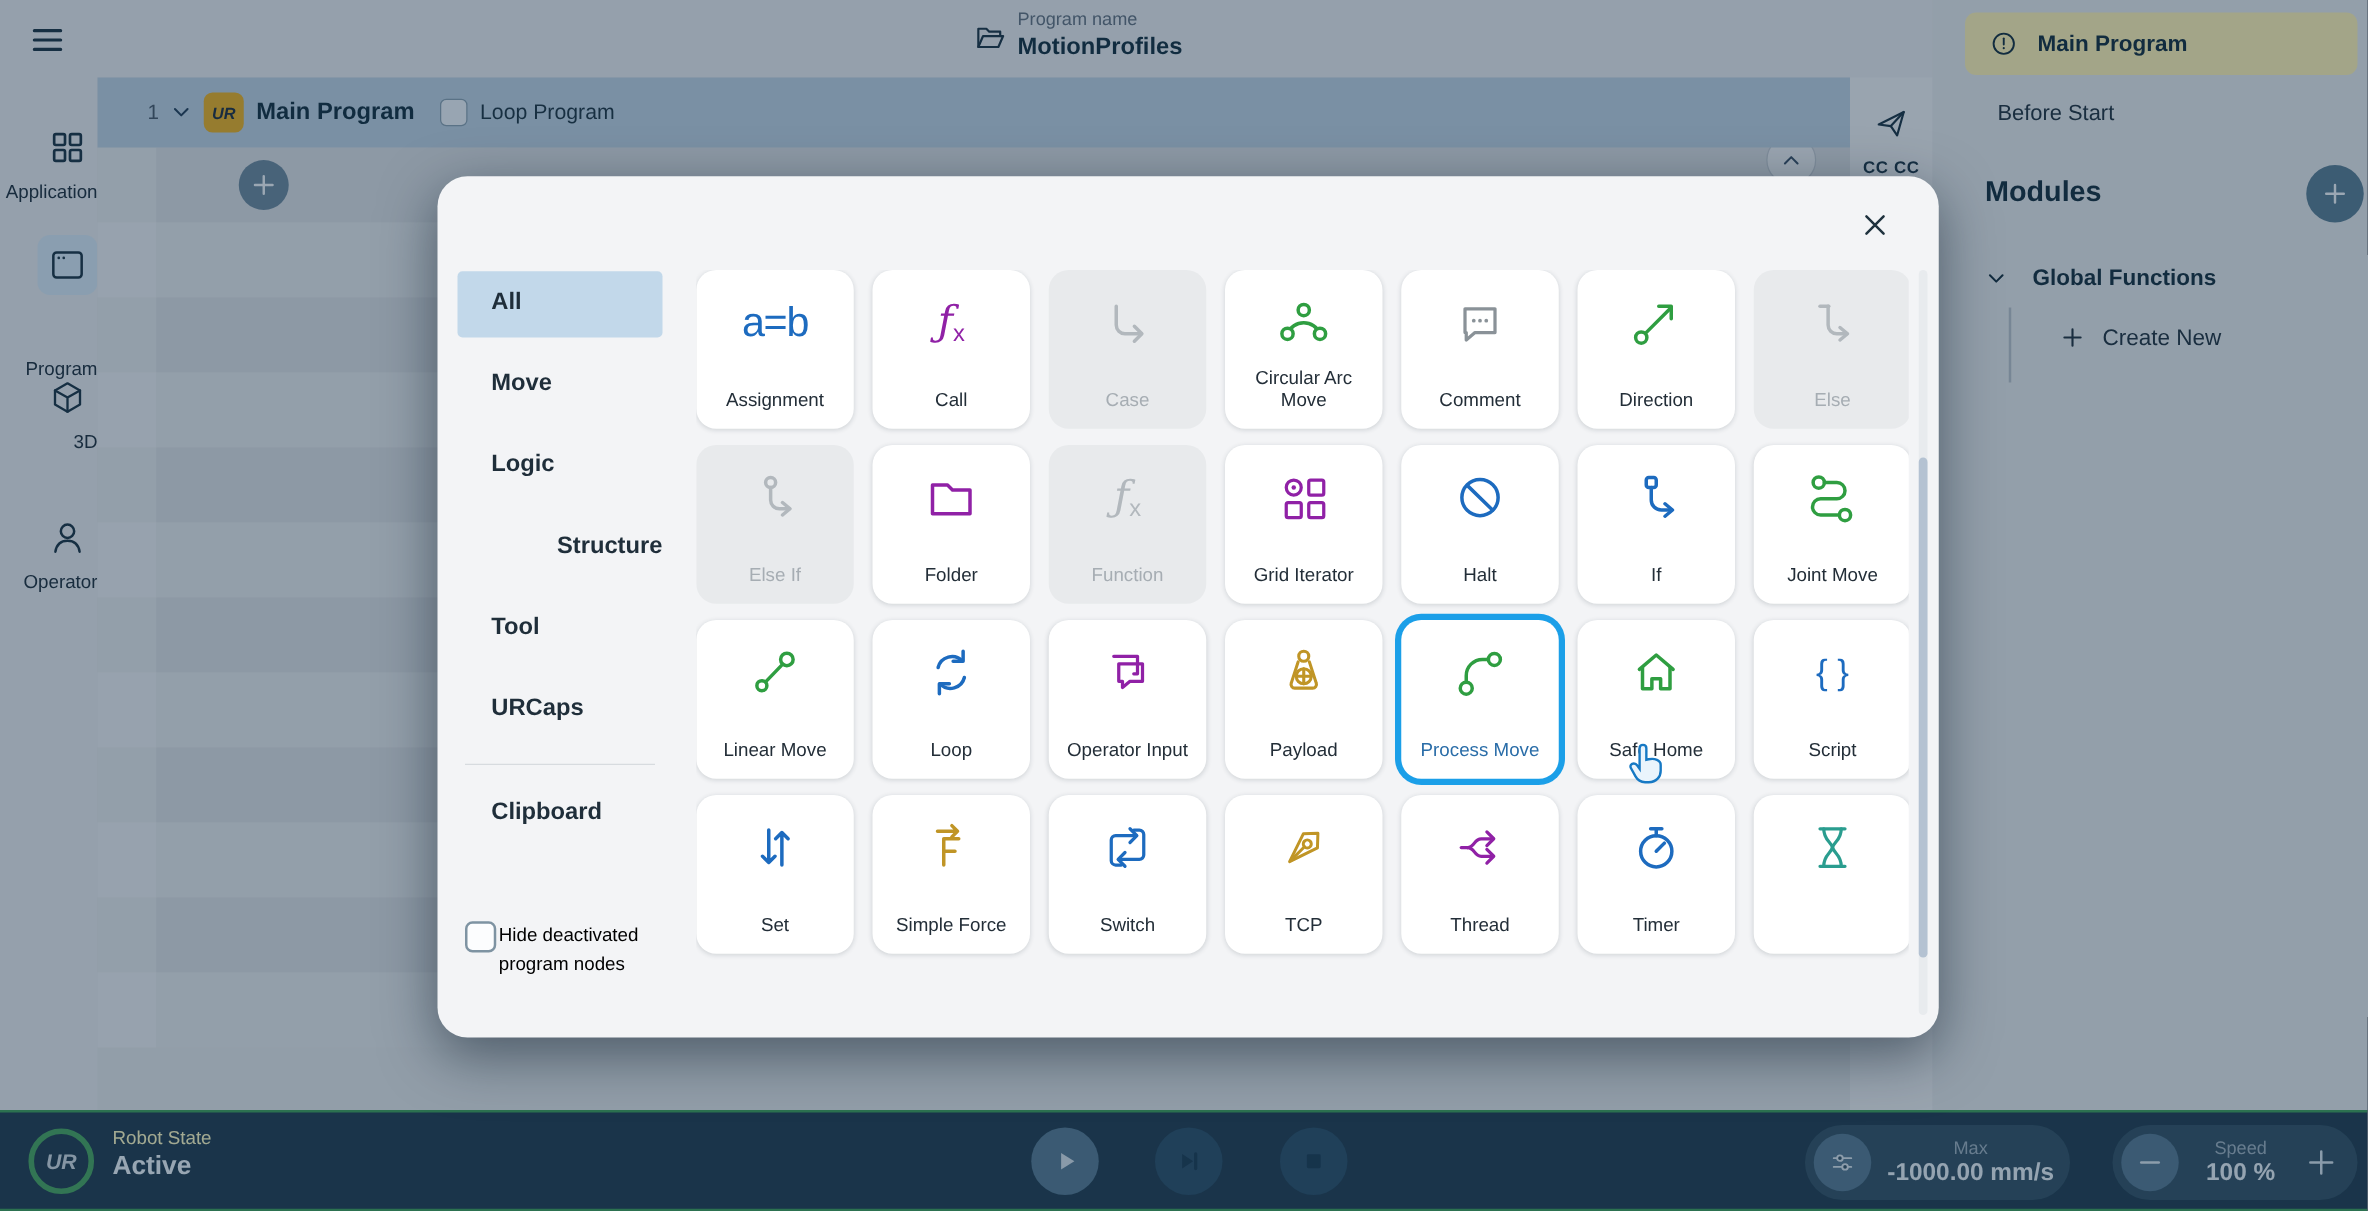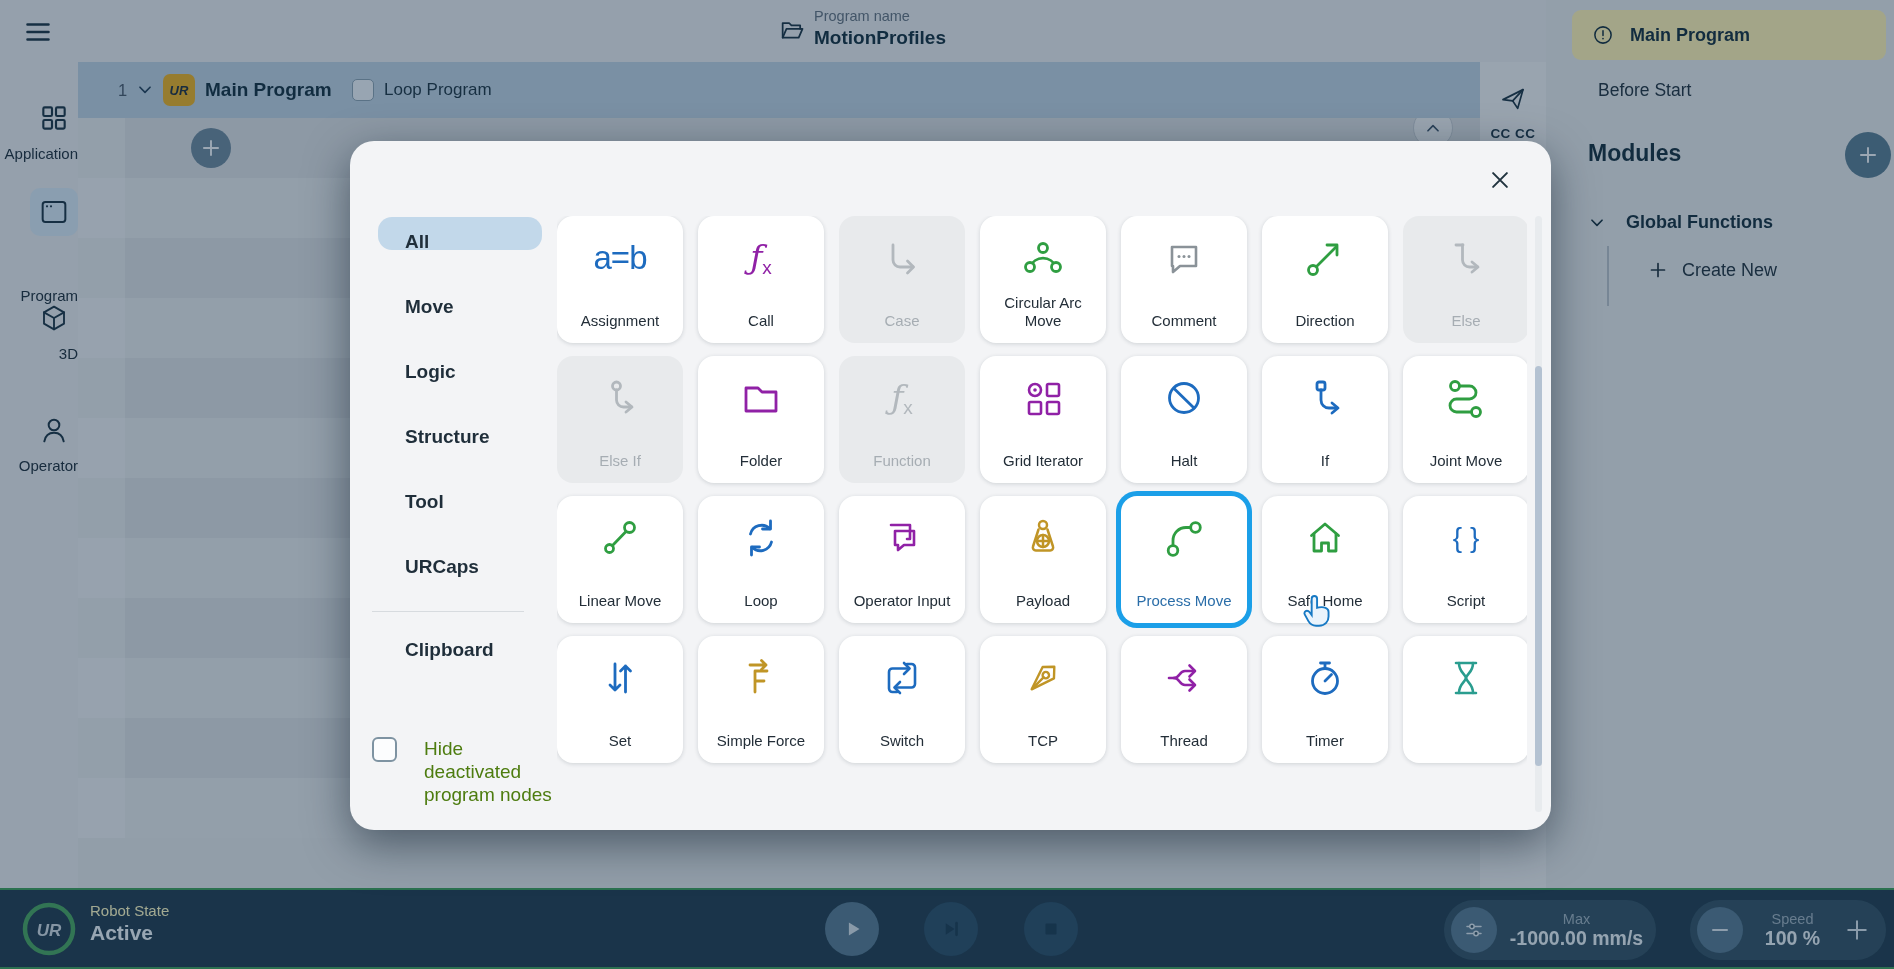--- a/index.html
+++ b/index.html
@@ -66,26 +66,26 @@
   .pill .cirbtn{width:46px;height:46px;border-radius:50%;background:#577991;border:none;color:#dce6ed;margin-left:7px;display:flex;align-items:center;justify-content:center;cursor:pointer;flex:none}
   .pcol{flex:1;text-align:center}
   .pcol .sm{font-size:14.5px;color:#9fb0bd}
   .pcol .bg{font-size:19.5px;font-weight:700;color:#e9f0f5}
   #plusglyph{margin-right:14px;color:#d7e2ea;cursor:pointer}
 
   
   #overlay{position:absolute;inset:0;background:rgba(13,40,66,.38);z-index:10}
   #modal{position:absolute;left:350px;top:141px;width:1201px;height:689px;background:#f3f4f6;border-radius:24px;box-shadow:0 14px 44px rgba(6,22,38,.5);z-index:20}
   #closebtn{position:absolute;top:24px;right:36px;color:#20333f;cursor:pointer}
-  .cat{position:absolute;left:28px;width:164px;height:33px;line-height:49px;padding-left:27px;font-size:19px;font-weight:600;color:#1f2e3a;border-radius:14px;cursor:pointer}
+  .cat{position:absolute;left:16px;width:164px;height:53px;line-height:49px;padding-left:27px;font-size:19px;font-weight:600;color:#1f2e3a;border-radius:4px;cursor:pointer}
   .cat.active{background:#c2d8ea}
   #catdivider{position:absolute;left:22px;top:470px;width:152px;height:1px;background:#d7dbdf}
   #hideblk{position:absolute;left:22px;top:596px;width:190px;display:flex}
   #hidecb{width:25px;height:25px;border-radius:6px;border:2px solid #7e93a2;background:#fcfdfe;flex:none;cursor:pointer}
-  #hidelb{margin-left:27px;font-size:19px;line-height:23px;color:#4d7c0f}
+  #hidelb{margin-left:2px;font-size:15px;line-height:23px;color:#000000}
   #nodegrid{position:absolute;left:207px;top:75px;width:970px;height:606px;overflow:hidden;display:grid;grid-template-columns:repeat(7,126px);column-gap:15px;row-gap:13px;grid-auto-rows:127px}
   .tile{position:relative;background:#fff;border-radius:16px;box-shadow:0 1px 4px rgba(20,35,50,.16);cursor:pointer}
   .tile.dis{background:#e8eaec;box-shadow:none;cursor:default}
   .tile.sel{box-shadow:0 0 0 5px #1b9fe8}
   .t-ic{position:absolute;left:50%;top:18px;transform:translateX(-50%);width:48px;height:48px;display:flex;align-items:center;justify-content:center}
   .t-lb{position:absolute;left:5px;right:5px;bottom:13px;text-align:center;font-size:15px;line-height:18px;color:#232e38}
   .tile.dis .t-lb{color:#a6adb3}
   .tile.sel .t-lb{color:#2a6da8}
   .txt-icon{color:inherit;white-space:nowrap}
   #mscroll{position:absolute;right:9px;top:75px;width:7px;height:596px;border-radius:4px;background:#e8ebee}
@@ -328,21 +328,21 @@
   <div id="modal">
     <span id="closebtn" class="ic">
         <svg width="30" height="30" viewBox="0 0 48 48" fill="none" stroke="currentColor" stroke-width="3.2" stroke-linecap="round" stroke-linejoin="round">
           <path d="M13 13l22 22M35 13L13 35"></path>
         </svg>
       </span>
     <div id="catlist">
         <div class="cat active" style="top: 76px;">All</div>
         <div class="cat" style="top: 141px;">Move</div>
         <div class="cat" style="top: 206px;">Logic</div>
-        <div class="cat" style="top: 271px;">Structure</div>
+        <div class="cat" style="top: 271px; text-align: right;">Structure</div>
         <div class="cat" style="top: 336px;">Tool</div>
         <div class="cat" style="top: 401px;">URCaps</div>
         <div class="cat" style="top: 484px;">Clipboard</div>
       </div>
     <div id="catdivider"></div>
     <div id="hideblk">
       <span id="hidecb"></span>
       <span id="hidelb">Hide deactivated program nodes</span>
     </div>
     <div id="nodegrid">

